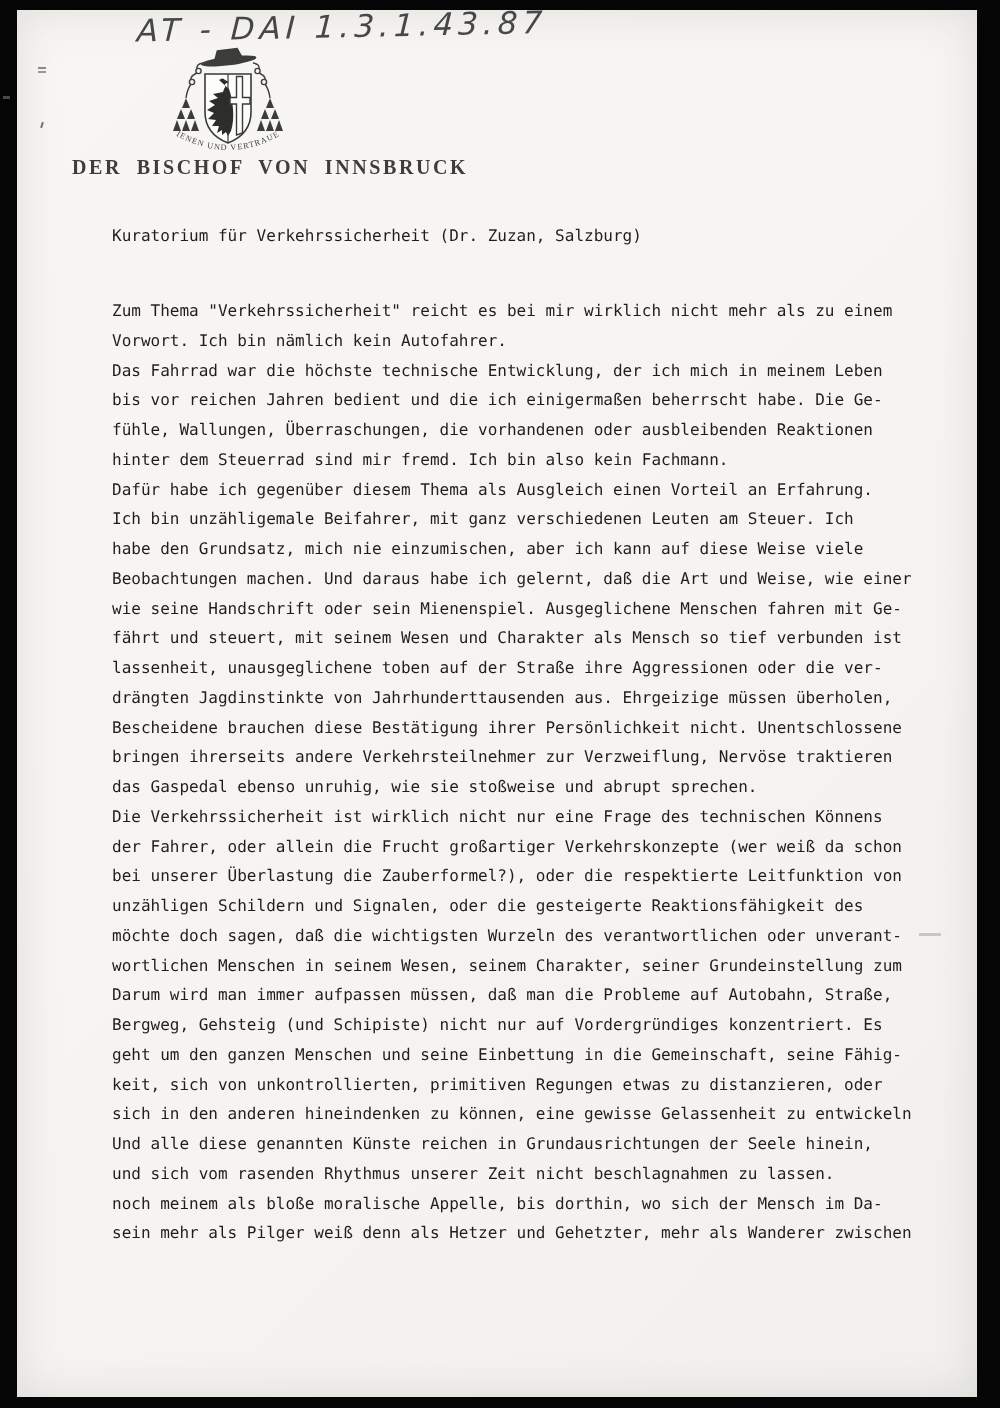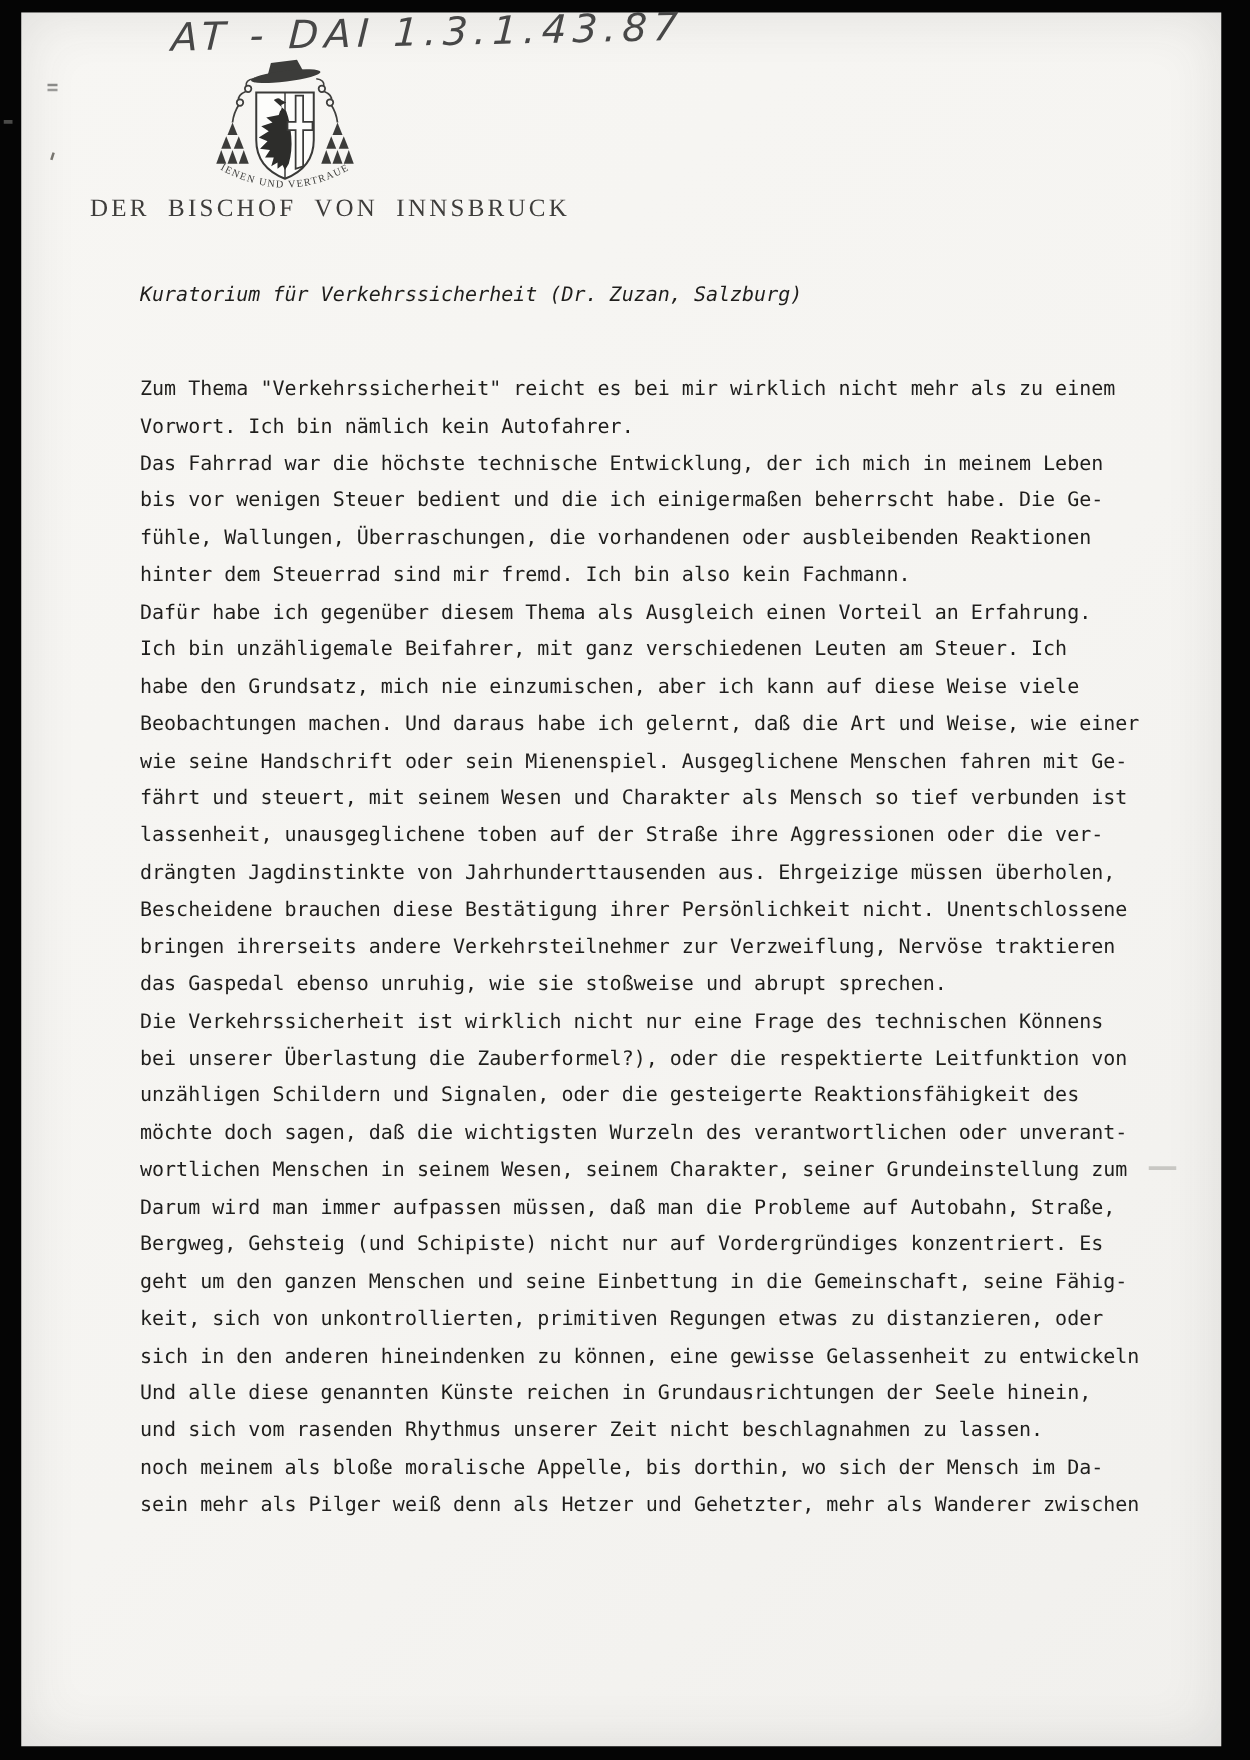--- a/index.html
+++ b/index.html
@@ -28,29 +28,30 @@
   }
   .crest{position:absolute;left:146px;top:36px;width:130px;height:118px;}
   .letterhead{
     position:absolute;left:55px;top:146px;
     font-family:"Liberation Serif","DejaVu Serif",serif;
     font-size:20px;
     letter-spacing:2.6px;
     word-spacing:7px;
     color:#3e3d3b;
     white-space:nowrap;
+    font-weight:bold;
   }
   .typed{
     position:absolute;left:95px;top:211px;width:845px;
     color:#1f1e1c;
     font-size:16px;
     text-rendering:geometricPrecision;
   }
   .typed-heading{
-    white-space:pre;line-height:30px;font-style:italic;
+    white-space:pre;line-height:30px;
   }
   .typed-body{margin-top:45px;}
   .typed-line{
     white-space:pre;
     height:29.75px;line-height:29.75px;
     overflow:visible;
   }
   
   .mark{position:absolute;background:#8a8a88;}
   .mark-equals-top{left:21px;top:57px;width:8px;height:2px;box-shadow:0 4px 0 #9a9a98;}
@@ -126,35 +127,36 @@
     </div>
 
     <div class="letterhead">DER BISCHOF VON INNSBRUCK</div>
 
     <div class="typed">
       <div class="typed-heading">Kuratorium für Verkehrssicherheit (Dr. Zuzan, Salzburg)</div>
       <div class="typed-body">
           <div class="typed-line">Zum Thema "Verkehrssicherheit" reicht es bei mir wirklich nicht mehr als zu einem</div>
           <div class="typed-line">Vorwort. Ich bin nämlich kein Autofahrer.</div>
           <div class="typed-line">Das Fahrrad war die höchste technische Entwicklung, der ich mich in meinem Leben</div>
-          <div class="typed-line">bis vor wenigen Steuer bedient und die ich einigermaßen beherrscht habe. Die Ge-</div>
+          <div class="typed-line">bis vor reichen Jahren bedient und die ich einigermaßen beherrscht habe. Die Ge-</div>
           <div class="typed-line">fühle, Wallungen, Überraschungen, die vorhandenen oder ausbleibenden Reaktionen</div>
           <div class="typed-line">hinter dem Steuerrad sind mir fremd. Ich bin also kein Fachmann.</div>
           <div class="typed-line">Dafür habe ich gegenüber diesem Thema als Ausgleich einen Vorteil an Erfahrung.</div>
           <div class="typed-line">Ich bin unzähligemale Beifahrer, mit ganz verschiedenen Leuten am Steuer. Ich</div>
           <div class="typed-line">habe den Grundsatz, mich nie einzumischen, aber ich kann auf diese Weise viele</div>
           <div class="typed-line">Beobachtungen machen. Und daraus habe ich gelernt, daß die Art und Weise, wie einer</div>
           <div class="typed-line">wie seine Handschrift oder sein Mienenspiel. Ausgeglichene Menschen fahren mit Ge-</div>
           <div class="typed-line">fährt und steuert, mit seinem Wesen und Charakter als Mensch so tief verbunden ist</div>
           <div class="typed-line">lassenheit, unausgeglichene toben auf der Straße ihre Aggressionen oder die ver-</div>
           <div class="typed-line">drängten Jagdinstinkte von Jahrhunderttausenden aus. Ehrgeizige müssen überholen,</div>
           <div class="typed-line">Bescheidene brauchen diese Bestätigung ihrer Persönlichkeit nicht. Unentschlossene</div>
           <div class="typed-line">bringen ihrerseits andere Verkehrsteilnehmer zur Verzweiflung, Nervöse traktieren</div>
           <div class="typed-line">das Gaspedal ebenso unruhig, wie sie stoßweise und abrupt sprechen.</div>
           <div class="typed-line">Die Verkehrssicherheit ist wirklich nicht nur eine Frage des technischen Könnens</div>
+          <div class="typed-line">der Fahrer, oder allein die Frucht großartiger Verkehrskonzepte (wer weiß da schon</div>
           <div class="typed-line">bei unserer Überlastung die Zauberformel?), oder die respektierte Leitfunktion von</div>
           <div class="typed-line">unzähligen Schildern und Signalen, oder die gesteigerte Reaktionsfähigkeit des</div>
           <div class="typed-line">möchte doch sagen, daß die wichtigsten Wurzeln des verantwortlichen oder unverant-</div>
           <div class="typed-line">wortlichen Menschen in seinem Wesen, seinem Charakter, seiner Grundeinstellung zum</div>
           <div class="typed-line">Darum wird man immer aufpassen müssen, daß man die Probleme auf Autobahn, Straße,</div>
           <div class="typed-line">Bergweg, Gehsteig (und Schipiste) nicht nur auf Vordergründiges konzentriert. Es</div>
           <div class="typed-line">geht um den ganzen Menschen und seine Einbettung in die Gemeinschaft, seine Fähig-</div>
           <div class="typed-line">keit, sich von unkontrollierten, primitiven Regungen etwas zu distanzieren, oder</div>
           <div class="typed-line">sich in den anderen hineindenken zu können, eine gewisse Gelassenheit zu entwickeln</div>
           <div class="typed-line">Und alle diese genannten Künste reichen in Grundausrichtungen der Seele hinein,</div>

